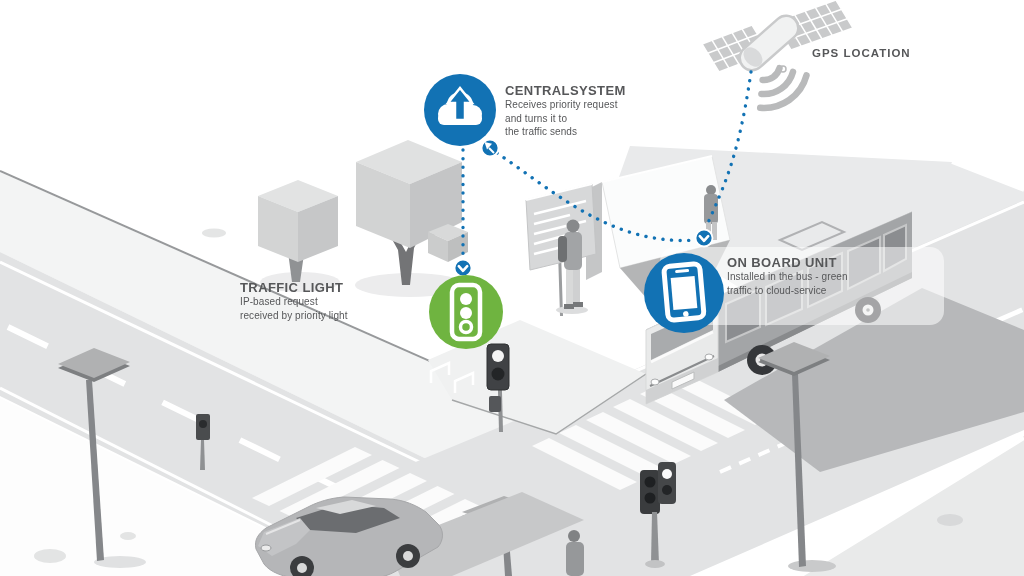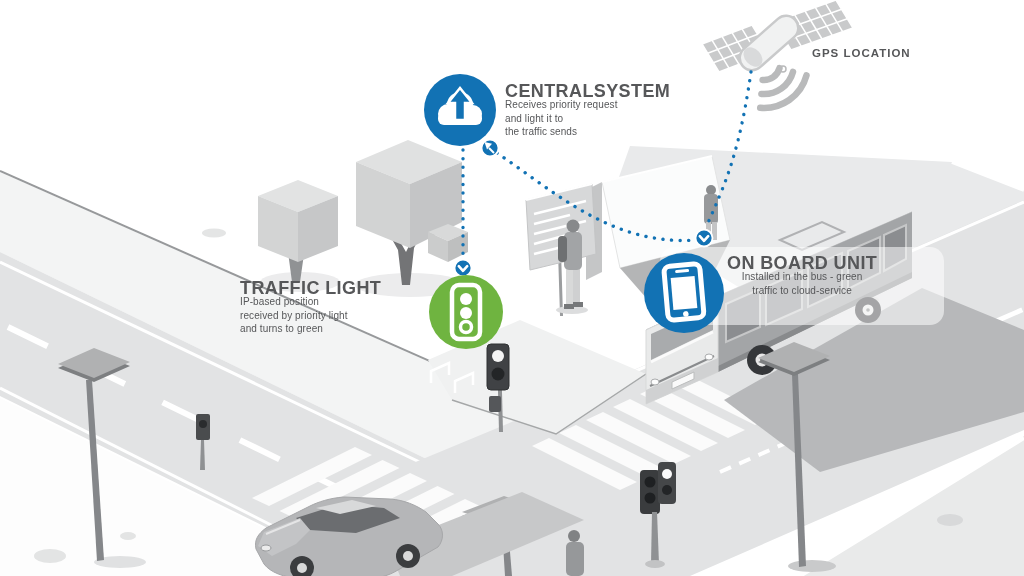--- a/index.html
+++ b/index.html
@@ -8,25 +8,25 @@
   .scene-svg{position:absolute;left:0;top:0;z-index:1;}
   .obu-panel{position:absolute;left:660px;top:247px;width:284px;height:78px;border-radius:14px;
              background:rgba(255,255,255,0.55);z-index:2;}
   .callout-circle{position:absolute;border-radius:50%;display:flex;align-items:center;justify-content:center;z-index:3;}
   .circle-blue{background:#1272b4;}
   .circle-green{background:#6fb440;}
   .c-central{left:424px;top:74px;width:72px;height:72px;}
   .c-traffic{left:429px;top:275px;width:74px;height:74px;}
   .c-obu{left:644px;top:253px;width:80px;height:80px;}
   .callout-text{position:absolute;color:#565759;z-index:4;}
-  .callout-title{font-weight:bold;font-size:18px;letter-spacing:.4px;line-height:14px;}
+  .callout-title{font-weight:bold;font-size:13px;letter-spacing:.4px;line-height:14px;}
   .callout-line{font-size:10px;line-height:13.5px;letter-spacing:.1px;}
   .t-central{left:505px;top:84px;text-align:left;}
   .t-traffic{left:240px;top:281px;width:182px;text-align:left;}
-  .t-obu{left:727px;top:256px;text-align:center;}
+  .t-obu{left:727px;top:256px;text-align:left;}
   .gps-label{position:absolute;left:812px;top:47px;font-size:11.5px;font-weight:bold;
              letter-spacing:1px;color:#565759;z-index:4;}
 </style>
 </head>
 <body>
 
 <div class="stage">
 
   <svg class="scene-svg" width="1024" height="576" viewBox="0 0 1024 576">
 
@@ -300,29 +300,28 @@
         <circle cx="40" cy="61" r="2.8" fill="#ffffff"></circle>
       </g>
     </svg>
   </div>
 
   <div class="gps-label">GPS LOCATION</div>
 
   <div class="callout-text t-central">
     <div class="callout-title">CENTRALSYSTEM</div>
     <div class="callout-line">Receives priority request</div>
-    <div class="callout-line">and light it to</div>
+    <div class="callout-line">and turns it to</div>
     <div class="callout-line">the traffic sends</div>
   </div>
 
   <div class="callout-text t-traffic">
     <div class="callout-title">TRAFFIC LIGHT</div>
-    <div class="callout-line">IP-based position</div>
+    <div class="callout-line">IP-based request</div>
     <div class="callout-line">received by priority light</div>
-    <div class="callout-line">and turns to green</div>
   </div>
 
   <div class="callout-text t-obu">
     <div class="callout-title">ON BOARD UNIT</div>
     <div class="callout-line">Installed in the bus - green</div>
     <div class="callout-line">traffic to cloud-service</div>
   </div>
 
 </div>
 

